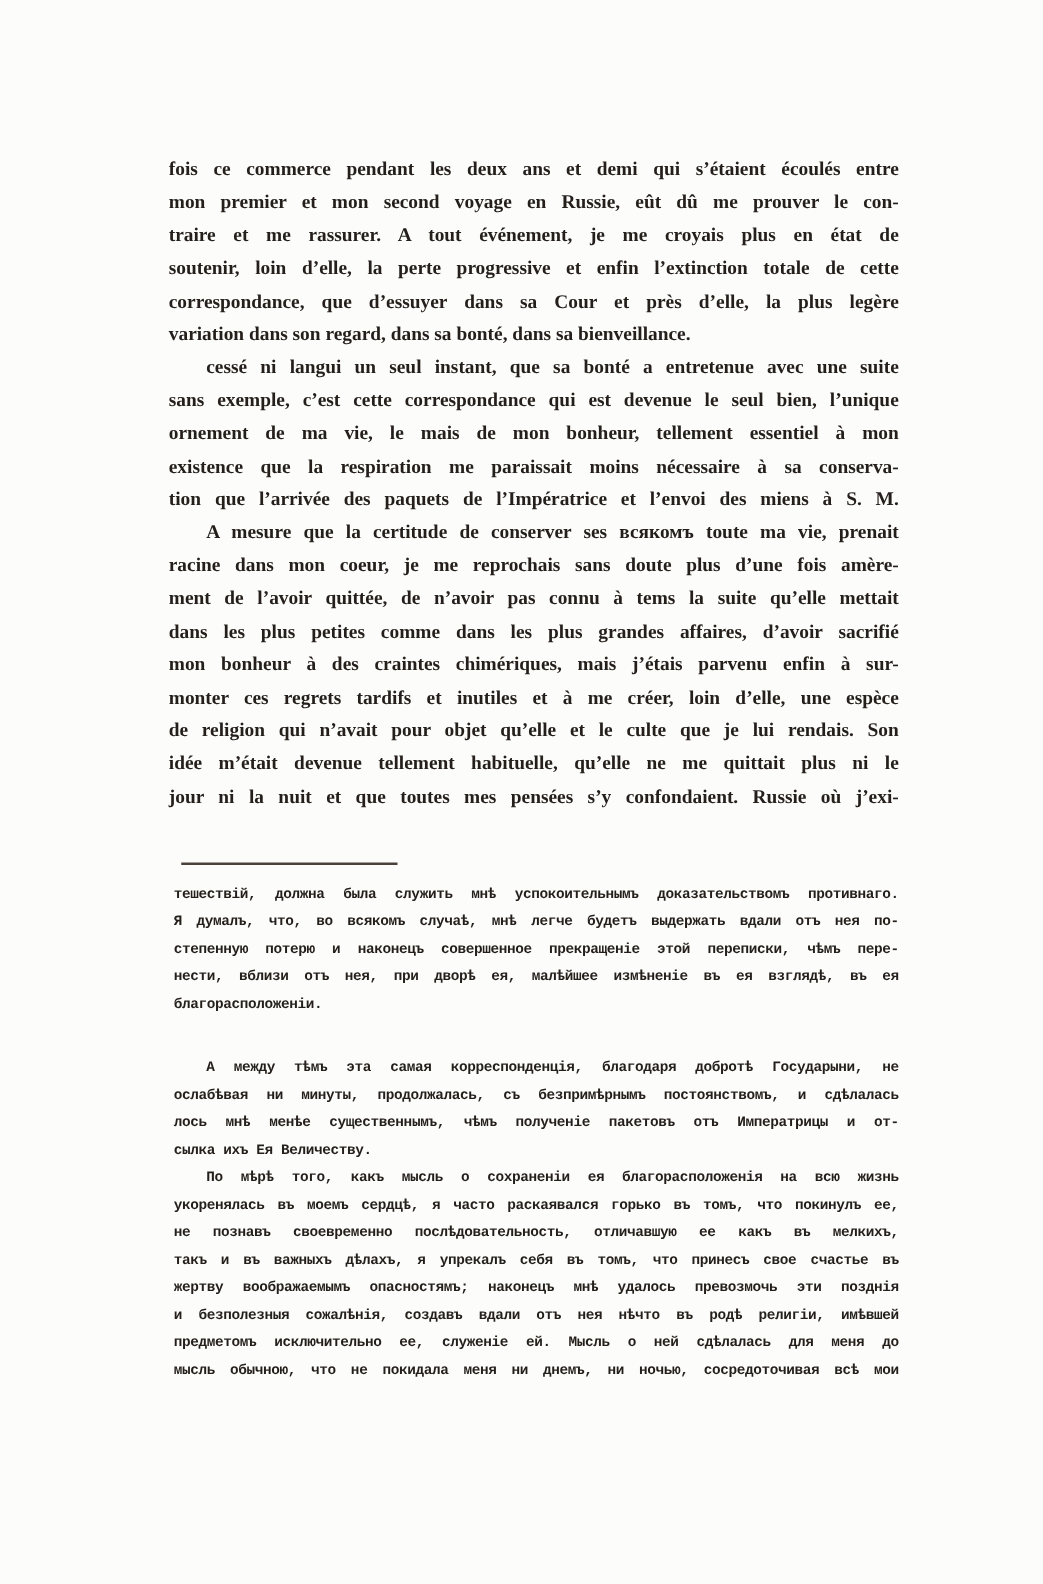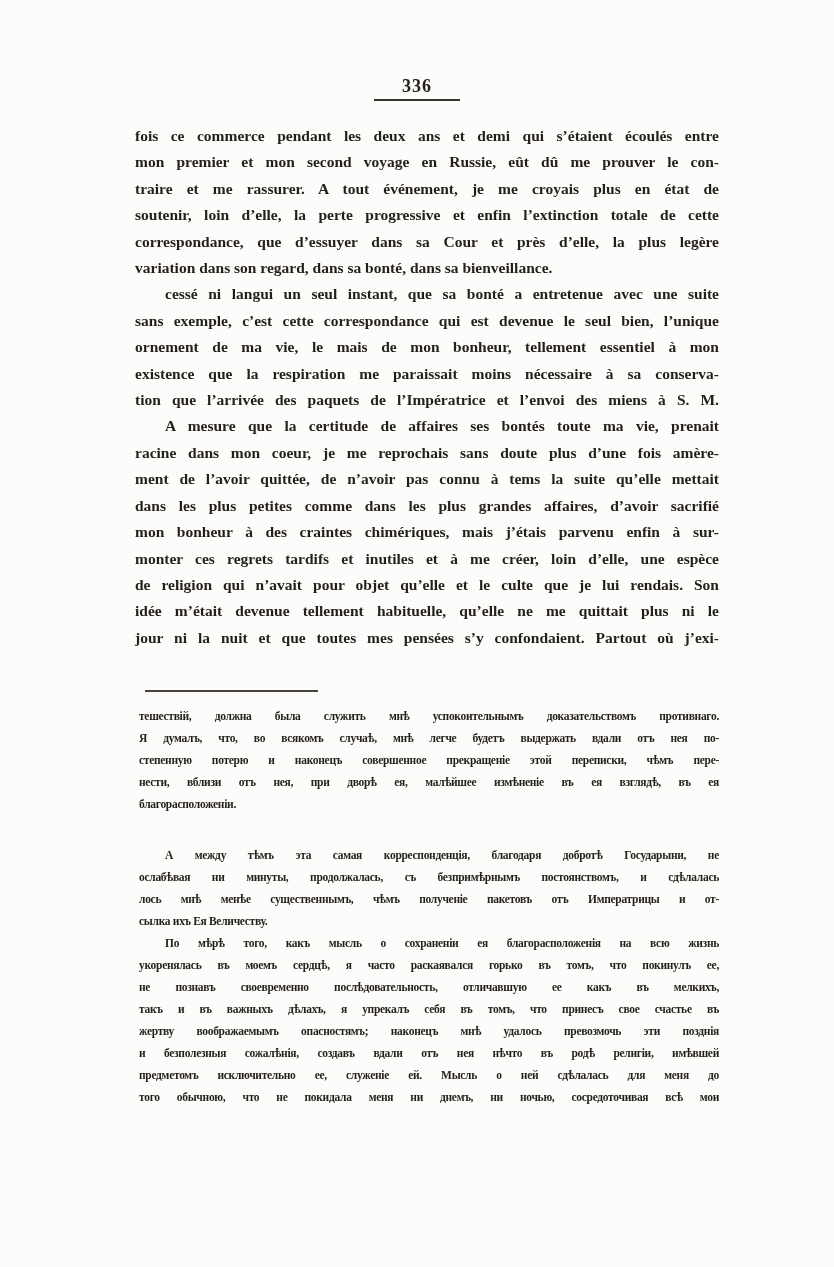--- a/index.html
+++ b/index.html
@@ -49,63 +49,60 @@
     top: 690px;
     width: 173px;
     height: 0;
     border-top: 2px solid #4a423a;
   }
   .footnote {
     position: absolute;
     left: 139px;
     top: 705px;
     width: 580px;
-    font-family: Liberation Serif, serif;
+    font-family: Liberation Mono, monospace;
     font-size: 11.5px;
     font-weight: bold;
     letter-spacing: -0.3px;
     line-height: 22px;
   }
   .footnote .para.indent .line:first-child { text-indent: 26px; }
   .footnote .para:nth-child(2) { margin-top: 29px; }
 </style>
 </head>
 <body>
 
 <div class="page">
-  <div class="pagenum-wrap">
-    <span class="pagenum">336</span>
-  </div>
 
   <div class="main-text">
       <div class="para">
         <div class="line">fois ce commerce pendant les deux ans et demi qui s’étaient écoulés entre</div>
         <div class="line">mon premier et mon second voyage en Russie, eût dû me prouver le con-</div>
         <div class="line">traire et me rassurer.  A tout événement, je me croyais plus en état de</div>
         <div class="line">soutenir, loin d’elle, la perte progressive et enfin l’extinction totale de cette</div>
         <div class="line">correspondance, que d’essuyer dans sa Cour et près d’elle, la plus legère</div>
         <div class="line short-last">variation dans son regard, dans sa bonté, dans sa bienveillance.</div>
       </div>
       <div class="para indent">
         <div class="line">cessé ni langui un seul instant, que sa bonté a entretenue avec une suite</div>
         <div class="line">sans exemple, c’est cette correspondance qui est devenue le seul bien, l’unique</div>
         <div class="line">ornement de ma vie, le mais de mon bonheur, tellement essentiel à mon</div>
         <div class="line">existence que la respiration me paraissait moins nécessaire à sa conserva-</div>
         <div class="line">tion que l’arrivée des paquets de l’Impératrice et l’envoi des miens à S. M.</div>
       </div>
       <div class="para indent">
-        <div class="line">A mesure que la certitude de affaires ses bontés toute ma vie, prenait</div>
+        <div class="line">A mesure que la certitude de conserver ses всякомъ toute ma vie, prenait</div>
         <div class="line">racine dans mon coeur, je me reprochais sans doute plus d’une fois amère-</div>
         <div class="line">ment de l’avoir quittée, de n’avoir pas connu à tems la suite qu’elle mettait</div>
         <div class="line">dans les plus petites comme dans les plus grandes affaires, d’avoir sacrifié</div>
         <div class="line">mon bonheur à des craintes chimériques, mais j’étais parvenu enfin à sur-</div>
         <div class="line">monter ces regrets tardifs et inutiles et à me créer, loin d’elle, une espèce</div>
         <div class="line">de religion qui n’avait pour objet qu’elle et le culte que je lui rendais.  Son</div>
         <div class="line">idée m’était devenue tellement habituelle, qu’elle ne me quittait plus ni le</div>
-        <div class="line">jour ni la nuit et que toutes mes pensées s’y confondaient.  Partout où j’exi-</div>
+        <div class="line">jour ni la nuit et que toutes mes pensées s’y confondaient.  Russie où j’exi-</div>
       </div>
     </div>
 
   <div class="fn-sep"></div>
 
   <div class="footnote">
       <div class="para">
         <div class="line">тешествій, должна была служить мнѣ успокоительнымъ доказательствомъ противнаго.</div>
         <div class="line">Я думалъ, что, во всякомъ случаѣ, мнѣ легче будетъ выдержать вдали отъ нея по-</div>
         <div class="line">степенную потерю и наконецъ совершенное прекращеніе этой переписки, чѣмъ пере-</div>
@@ -119,16 +116,16 @@
         <div class="line short-last">сылка ихъ Ея Величеству.</div>
       </div>
       <div class="para indent">
         <div class="line">По мѣрѣ того, какъ мысль о сохраненіи ея благорасположенія на всю жизнь</div>
         <div class="line">укоренялась въ моемъ сердцѣ, я часто раскаявался горько въ томъ, что покинулъ ее,</div>
         <div class="line">не познавъ своевременно послѣдовательность, отличавшую ее какъ въ мелкихъ,</div>
         <div class="line">такъ и въ важныхъ дѣлахъ, я упрекалъ себя въ томъ, что принесъ свое счастье въ</div>
         <div class="line">жертву воображаемымъ опасностямъ; наконецъ мнѣ удалось превозмочь эти позднія</div>
         <div class="line">и безполезныя сожалѣнія, создавъ вдали отъ нея нѣчто въ родѣ религіи, имѣвшей</div>
         <div class="line">предметомъ исключительно ее, служеніе ей.  Мысль о ней сдѣлалась для меня до</div>
-        <div class="line">того обычною, что не покидала меня ни днемъ, ни ночью, сосредоточивая всѣ мои</div>
+        <div class="line">мысль обычною, что не покидала меня ни днемъ, ни ночью, сосредоточивая всѣ мои</div>
       </div>
     </div>
 </div>
 
 </body></html>

